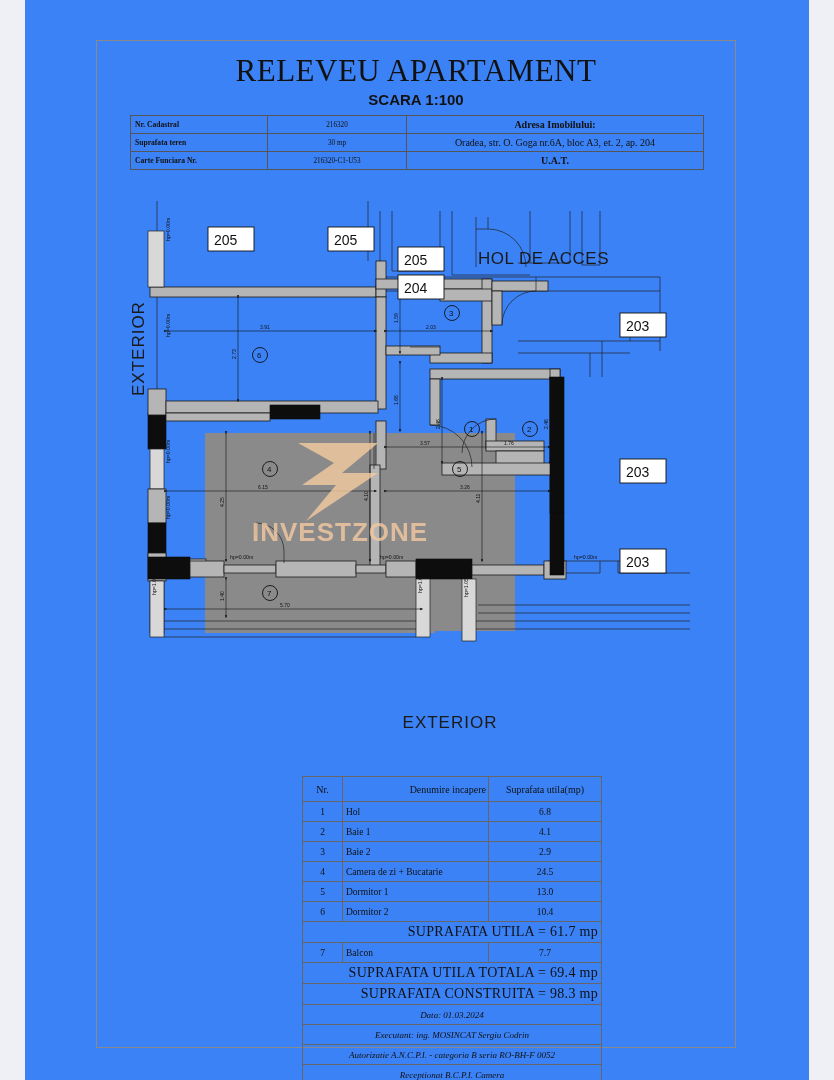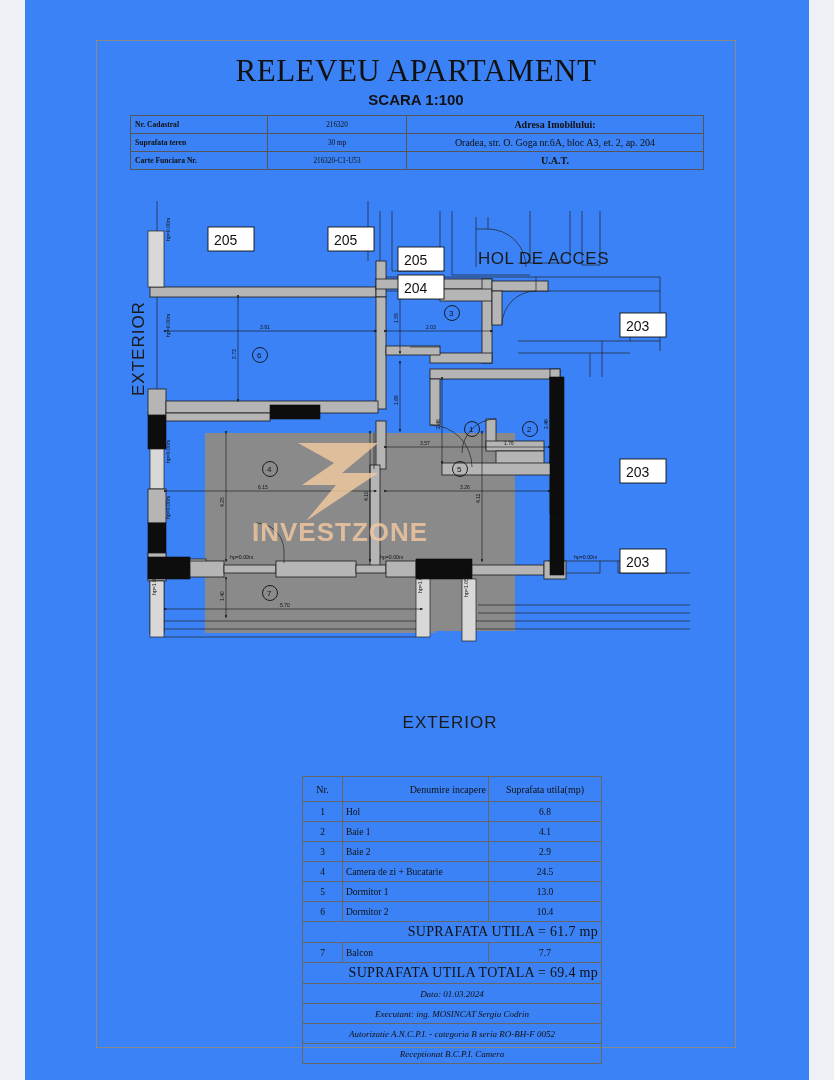--- a/index.html
+++ b/index.html
@@ -387,20 +387,23 @@
       </tr>
       <tr>
         <td class="rt-nr">7</td>
         <td class="rt-name">Balcon</td>
         <td class="rt-area">7.7</td>
       </tr>
       <tr>
         <td class="rt-total" colspan="3">SUPRAFATA  UTILA  TOTALA = 69.4 mp</td>
       </tr>
       <tr>
+        <td class="rt-total" colspan="3">SUPRAFATA   CONSTRUITA = 98.3 mp</td>
+      </tr>
+      <tr>
         <td class="rt-foot" colspan="3">Data: 01.03.2024</td>
       </tr>
       <tr>
         <td class="rt-foot" colspan="3">Executant: ing. MOSINCAT Sergiu Codrin</td>
       </tr>
       <tr>
         <td class="rt-foot" colspan="3">Autorizatie A.N.C.P.I.  - categoria B seria RO-BH-F 0052</td>
       </tr>
       <tr>
         <td class="rt-foot" colspan="3">Receptionat B.C.P.I. Camera</td>

